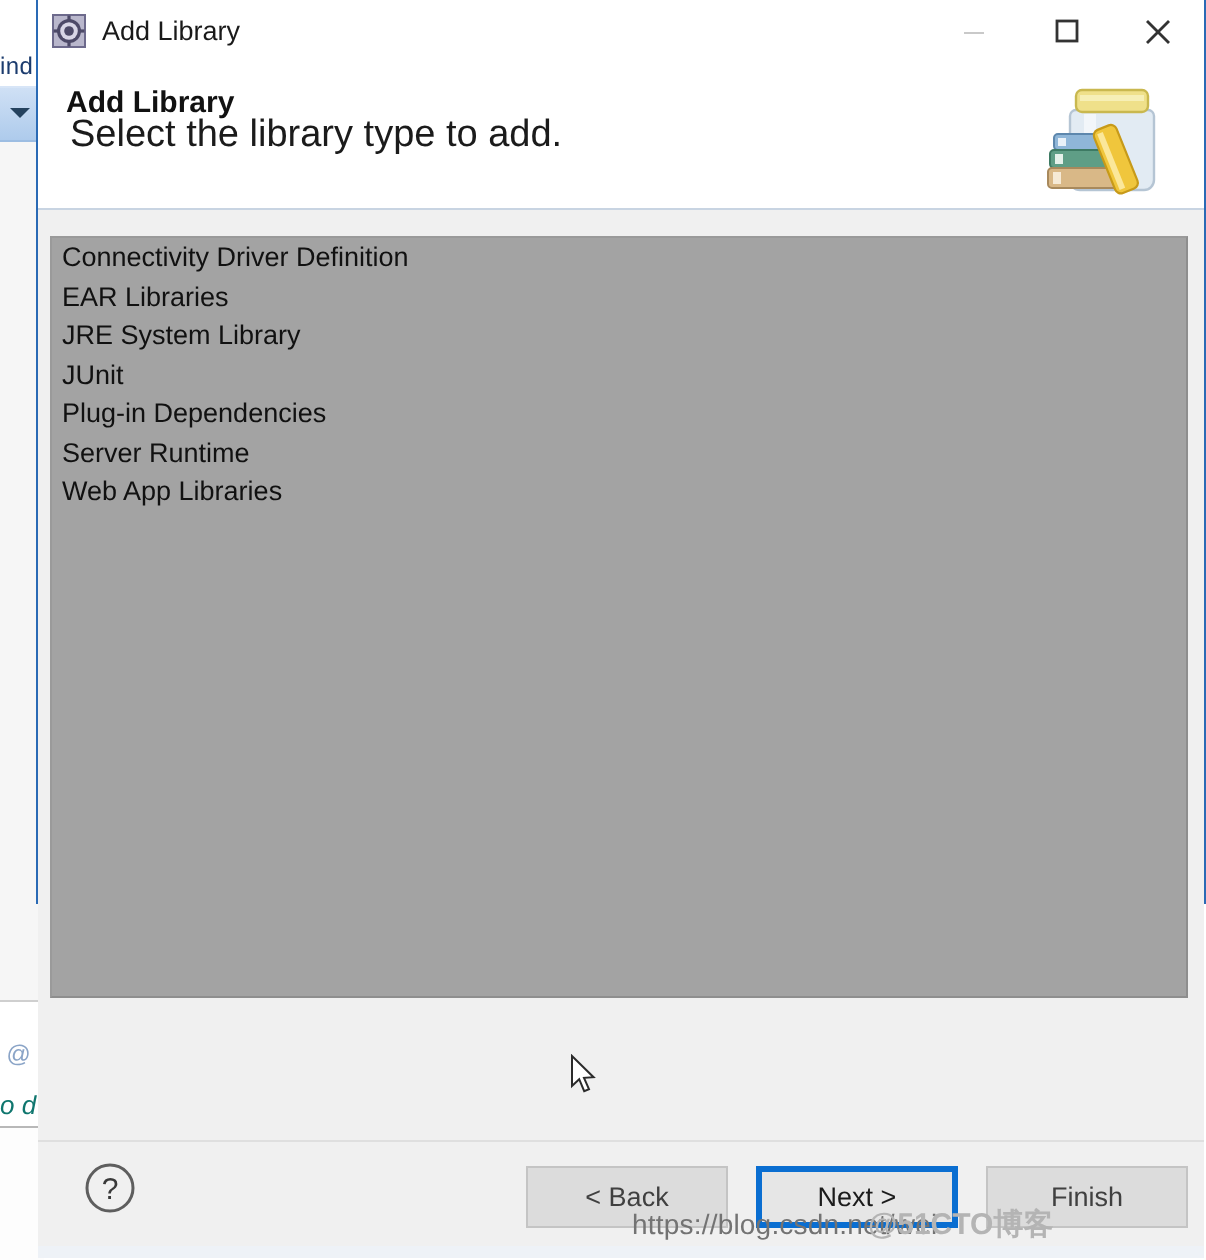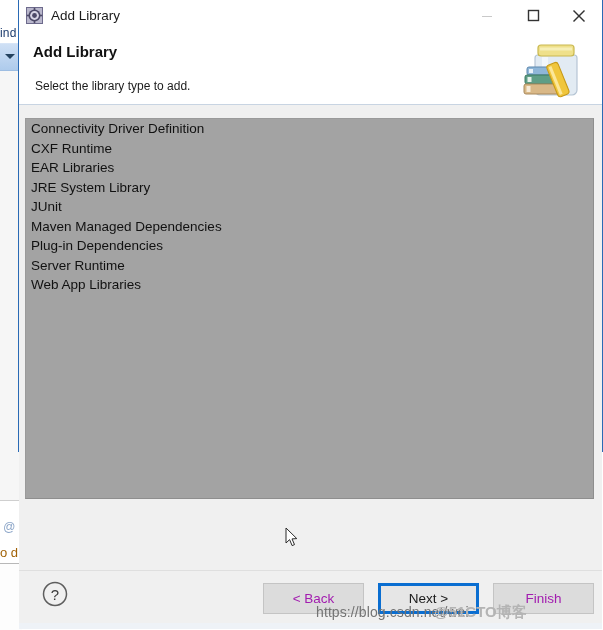--- a/index.html
+++ b/index.html
@@ -53,21 +53,22 @@
     position: absolute;
     left: 3px; top: 520px;
     font-size: 12px;
     color: #8aa4c7;
     font-style: italic;
   }
   .bg-od {
     position: absolute;
     left: 0px; top: 545px;
     font-size: 13px;
-    color: #a16207;
+    color: #0f766e;
+    font-style: italic;
   }
   .bg-hr {
     position: absolute;
     left: 0px; top: 563px;
     width: 22px; height: 1px;
     background: #b8b8b8;
   }
   .bg-lowpane {
     position: absolute;
     left: 0px; top: 564px;
@@ -136,22 +137,22 @@
   }
   #header-title {
     position: absolute;
     left: 14px; top: 12px;
     font-size: 15px;
     font-weight: bold;
     color: #111111;
   }
   #header-subtitle {
     position: absolute;
-    left: 16px; top: 48px;
-    font-size: 12px;
+    left: 16px; top: 26px;
+    font-size: 19px;
     color: #1b1b1b;
   }
   #header-image {
     position: absolute;
     right: 8px; top: 2px;
     width: 76px; height: 70px;
   }
   #header-image svg { display: block; }
 
   
@@ -214,21 +215,21 @@
     height: 31px;
     font-size: 13.5px;
     font-family: "Liberation Sans", sans-serif;
     background: #e1e1e1;
     border: 1px solid #adadad;
     color: #1b1b1b;
     cursor: pointer;
     padding: 0;
   }
   .dlgbtn.disabled {
-    color: #a21caf;
+    color: #404040;
     background: #dcdcdc;
     border-color: #c4c4c4;
     cursor: default;
   }
   .dlgbtn.focused {
     border: 2px solid #1d4ed8;
     outline: 1px solid #0a6ed1;
     outline-offset: -3px;
     background: #e6e6e6;
     font-weight: normal;
@@ -349,25 +350,23 @@
           <rect x="34" y="28" width="12" height="34" rx="3" fill="#f0c63c" stroke="#c79a19" stroke-width="1.1"></rect>
           <rect x="36" y="30" width="3" height="30" fill="#fbe79a"></rect>
         </g>
       </svg>
     </div>
   </div>
 
   <div id="dialog-body">
     <div id="library-list">
         <div class="list-item">Connectivity Driver Definition</div>
-        <div class="list-item">CXF Runtime</div>
         <div class="list-item">EAR Libraries</div>
         <div class="list-item">JRE System Library</div>
         <div class="list-item">JUnit</div>
-        <div class="list-item">Maven Managed Dependencies</div>
         <div class="list-item">Plug-in Dependencies</div>
         <div class="list-item">Server Runtime</div>
         <div class="list-item">Web App Libraries</div>
       </div>
   </div>
 
   <div id="footer">
     <button id="help-button">
       <svg width="28" height="28" viewBox="0 0 28 28">
         <circle cx="14" cy="14" r="11.5" fill="#f0f0f0" stroke="#5e5e5e" stroke-width="1.5"></circle>

